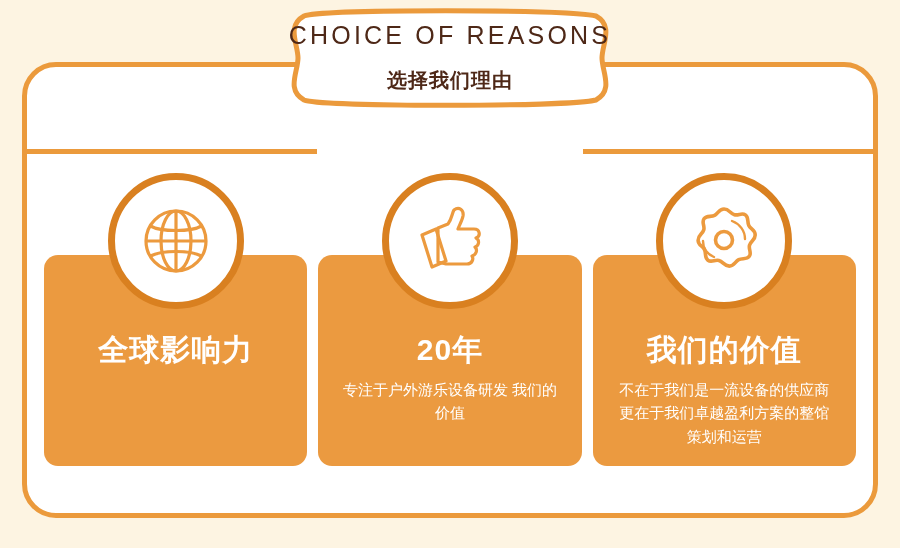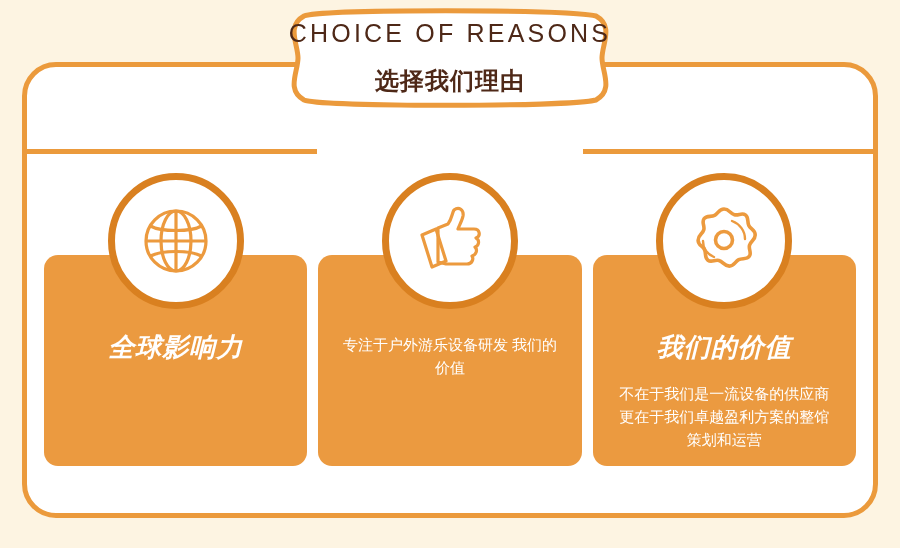--- a/index.html
+++ b/index.html
@@ -70,21 +70,21 @@
     color: #4e2817;
     font-size: 25px;
     letter-spacing: 3.2px;
     font-weight: 400;
     line-height: 1;
     margin-bottom: 10px;
     white-space: nowrap;
   }
   .ribbon-cn {
     color: #4e2817;
-    font-size: 24px;
+    font-size: 20px;
     font-weight: 700;
     letter-spacing: 1px;
     line-height: 1.18;
     white-space: nowrap;
     margin-top: 11px;
   }
 
   
   .cards {
     position: absolute;
@@ -99,27 +99,26 @@
     position: relative;
     flex: 1 1 0;
     background: #eb9a40;
     border-radius: 14px;
     padding: 78px 14px 14px;
     text-align: center;
     color: #ffffff;
   }
 
   .card-title {
-    font-size: 26px;
+    font-size: 30px;
     font-weight: 700;
     letter-spacing: 1px;
     line-height: 1.1;
-    margin-bottom: 20px;
+    margin-bottom: 12px;
     color: #ffffff;
-    font-style: italic;
   }
   .card-desc {
     font-size: 15px;
     font-weight: 400;
     line-height: 1.55;
     color: #ffffff;
     padding: 0 8px;
   }
   .card:nth-child(2) .card-desc { padding: 0 4px; }
   .card:nth-child(3) .card-desc { padding: 0 6px; }
@@ -199,20 +198,21 @@
                      C 70 27, 71 34, 66 36
                      C 70 38, 69 44, 65 45
                      C 68 48, 66 53, 62 54
                      C 64 57, 62 62, 57 62
                      L 36 62
                      L 28 60 Z"></path>
             <path d="M 26 27 L 12 33 L 22 65 L 36 59 Z"></path>
           </g>
         </svg>
       </div>
+      <div class="card-title">20年</div>
       <div class="card-desc">专注于户外游乐设备研发 我们的价值</div>
     </div>
 
     <div class="card">
       <div class="badge">
         <svg width="80" height="80" viewBox="0 0 80 80" xmlns="http://www.w3.org/2000/svg">
           <g fill="none" stroke="#ec9a3e" stroke-width="3.6" stroke-linejoin="round" stroke-linecap="round">
             <path d="M 40 8
                      c 5.2 0 6.2 4.6 10.4 5.7
                      c 4.2 1.1 7.4 -2.4 11 0.2

